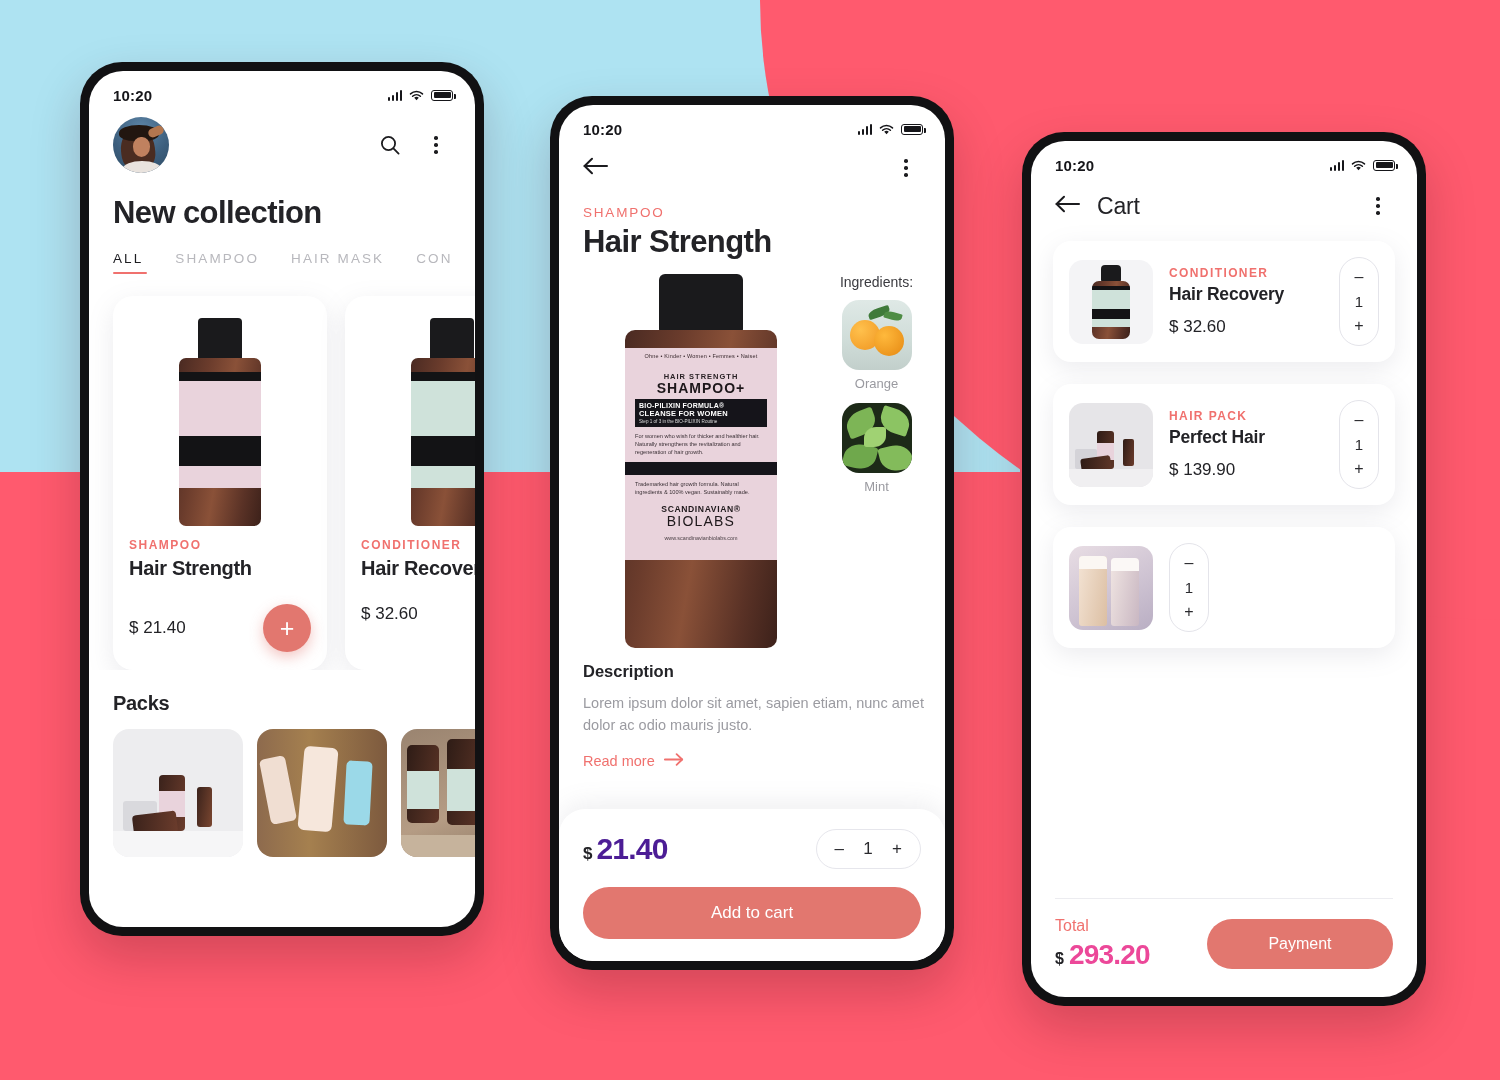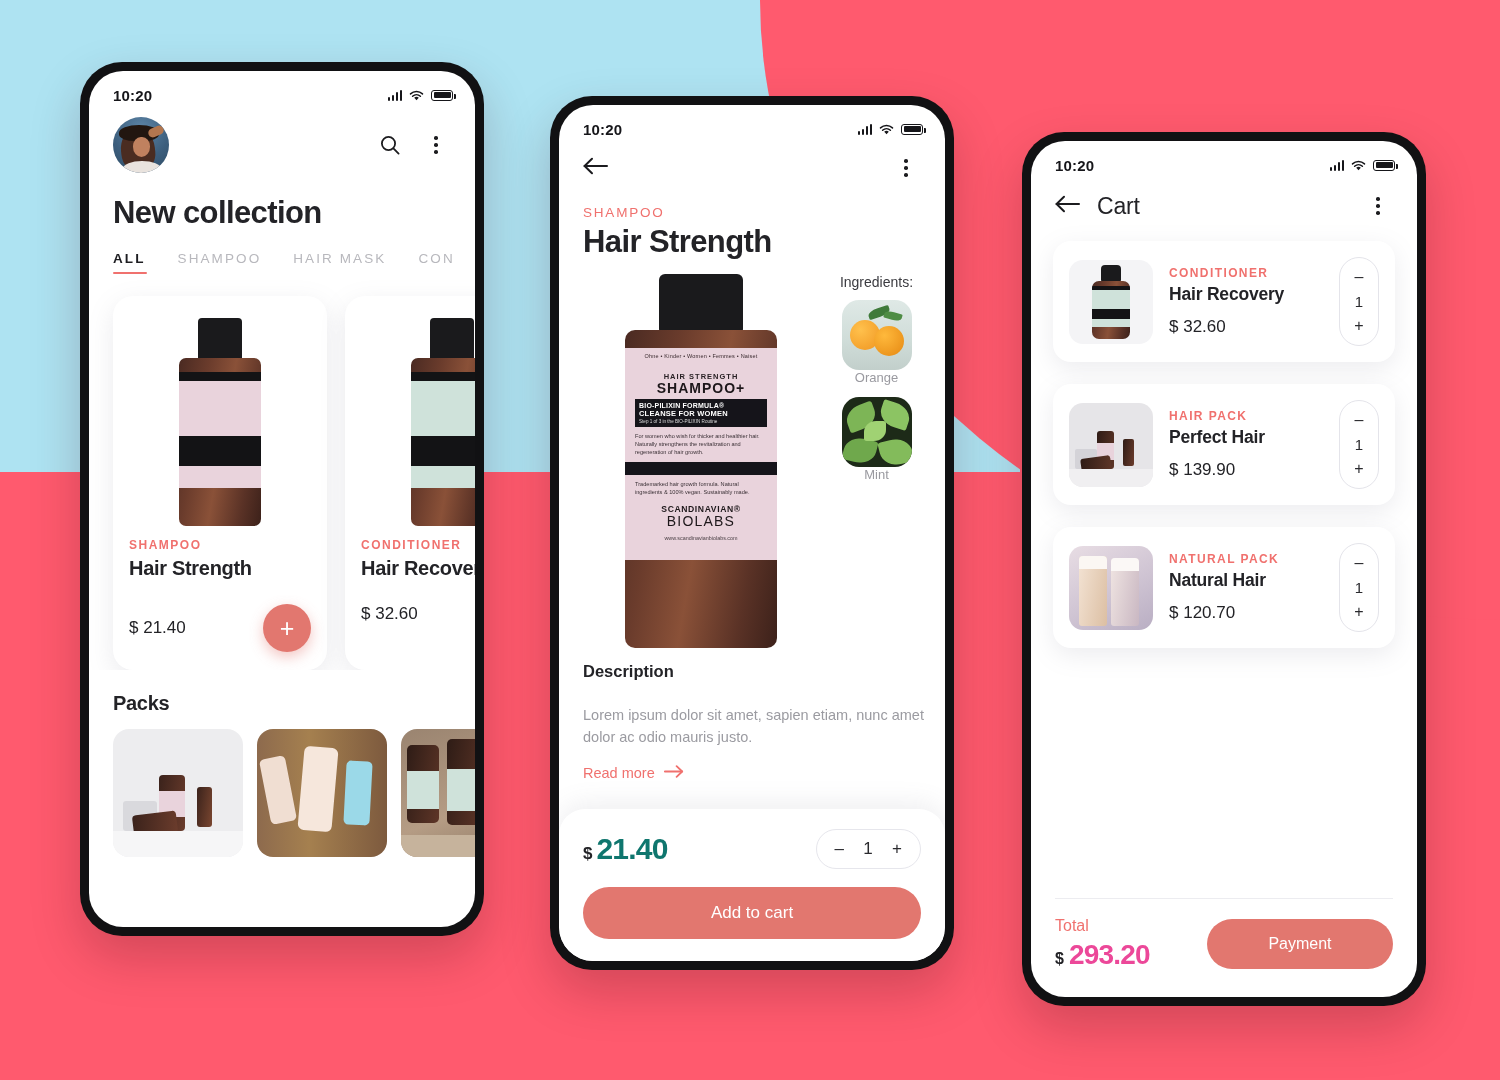--- a/index.html
+++ b/index.html
@@ -126,21 +126,21 @@
     padding: 22px 24px 0 24px; letter-spacing: -0.6px;
   }
   .tabs {
     display: flex; align-items: flex-start; gap: 32px;
     padding: 20px 24px 0 24px; overflow: hidden; white-space: nowrap;
   }
   .tab {
     font-size: 13.5px; letter-spacing: 2.1px; color: #b8b8bd;
     font-weight: normal; padding-bottom: 8px; position: relative; cursor: pointer;
   }
-  .tab.active { color: #1d1d21; font-weight: bold; }
+  .tab.active { color: #1d1d21; font-weight: normal; }
   .tab.active::after {
     content: ""; position: absolute; left: 0; bottom: 0;
     width: 34px; height: 2.5px; background: #F0716E; border-radius: 2px;
   }
 
   .cards-row {
     display: flex; gap: 18px; padding: 22px 0 0 24px; overflow: hidden;
   }
   .pcard {
     flex: none; width: 214px; background: #fff; border-radius: 20px;
@@ -212,42 +212,42 @@
   .s2-hero { flex: 1; display: flex; align-items: flex-start; justify-content: center; padding-left: 6px; }
   .ingredients { width: 108px; padding-right: 29px; }
   .ingredients-label {
     font-size: 14px; color: #3a3a3f; text-align: center; margin-bottom: 10px;
   }
   .ing-item { text-align: center; margin-bottom: 12px; }
   .ing-thumb {
     width: 70px; height: 70px; border-radius: 17px; margin: 0 auto;
     overflow: hidden; position: relative; cursor: pointer;
   }
-  .ing-name { font-size: 13px; color: #9a9aa0; }
+  .ing-name { font-size: 13px; color: #9a9aa0; margin-top: 6px; }
 
   .desc-block { padding: 14px 20px 0 24px; }
   .desc-title { font-size: 16.5px; font-weight: bold; color: #232327; }
-  .desc-text { font-size: 14.5px; color: #9b9ba1; line-height: 1.5; margin-top: 24px; }
+  .desc-text { font-size: 14.5px; color: #9b9ba1; line-height: 1.5; margin-top: 12px; }
   .read-more {
     display: flex; align-items: center; gap: 9px; margin-top: 16px;
     font-size: 14.5px; color: #F0716E; cursor: pointer;
   }
 
   .s2-footer {
     position: absolute; left: 0; right: 0; bottom: 0;
     background: #fff; border-radius: 26px 26px 34px 34px;
     box-shadow: 0 -6px 24px rgba(120,120,140,0.12);
     padding: 20px 24px 22px 24px;
   }
   .s2-footer-top {
     display: flex; align-items: center; justify-content: space-between;
   }
   .big-price { display: flex; align-items: baseline; gap: 4px; }
   .big-price .cur { font-size: 17px; font-weight: bold; color: #232327; }
-  .big-price .amt { font-size: 30px; font-weight: bold; color: #0f766e; letter-spacing: -0.8px; }
+  .big-price .amt { font-size: 30px; font-weight: bold; color: #4c1d95; letter-spacing: -0.8px; }
   .stepper-h {
     display: flex; align-items: center; gap: 18px;
     border: 1.4px solid #e6e6ec; border-radius: 22px; padding: 9px 18px;
   }
   .stepper-h span { font-size: 17px; color: #2a2a2e; cursor: pointer; }
   .stepper-h .qty { cursor: default; min-width: 12px; text-align: center; }
   .cta {
     margin-top: 18px; height: 52px; border-radius: 26px; background: #E2776F;
     display: flex; align-items: center; justify-content: center;
     color: #fff; font-size: 17px; cursor: pointer;
@@ -655,25 +655,20 @@
           </div>
         </div>
 
         <div class="cart-card">
           <div class="cart-thumb" style="background:linear-gradient(150deg,#e8dde4 0%,#cfc4d3 55%,#b9aec3 100%);">
             <div style="position:absolute;left:10px;top:10px;width:28px;height:70px;background:linear-gradient(100deg,#f3e3d4,#dcbfa3);border-radius:4px 4px 3px 3px;"></div>
             <div style="position:absolute;left:10px;top:10px;width:28px;height:13px;background:#fbf7f3;border-radius:4px 4px 0 0;"></div>
             <div style="position:absolute;left:42px;top:12px;width:28px;height:68px;background:linear-gradient(100deg,#f0e5e2,#c9b7c2);border-radius:4px 4px 3px 3px;"></div>
             <div style="position:absolute;left:42px;top:12px;width:28px;height:13px;background:#fbf8f6;border-radius:4px 4px 0 0;"></div>
           </div>
-          <div class="cart-info">
-            <div class="cart-cat">NATURAL PACK</div>
-            <div class="cart-name">Natural Hair</div>
-            <div class="cart-price">$ 120.70</div>
-          </div>
           <div class="stepper-v">
             <span>–</span>
             <span class="qty">1</span>
             <span>+</span>
           </div>
         </div>
 
       </div>
 
       <div class="s3-footer">

